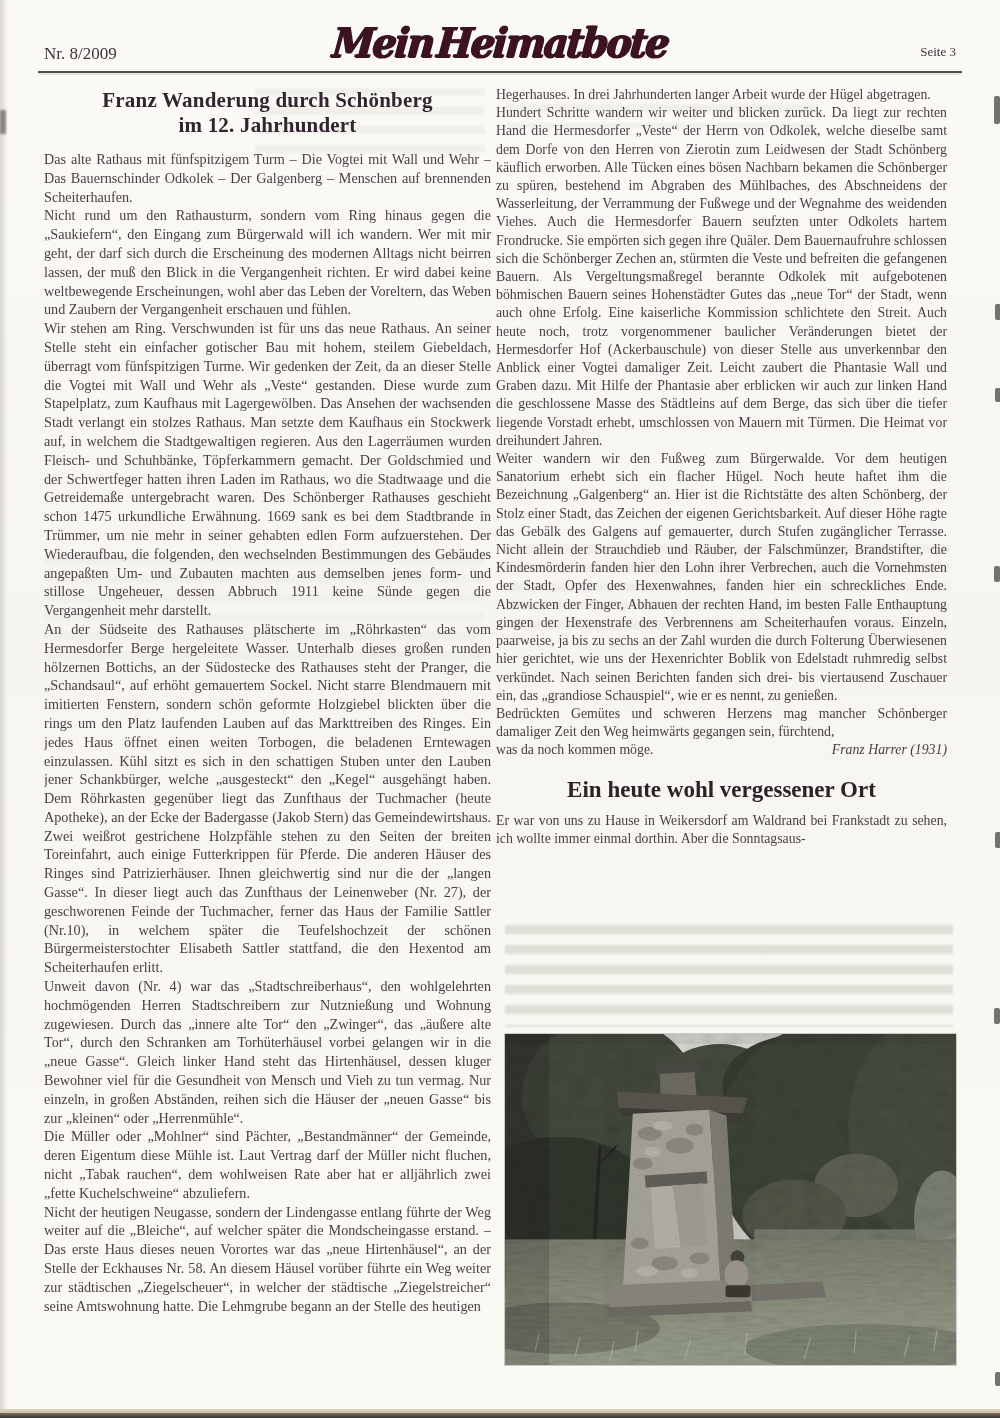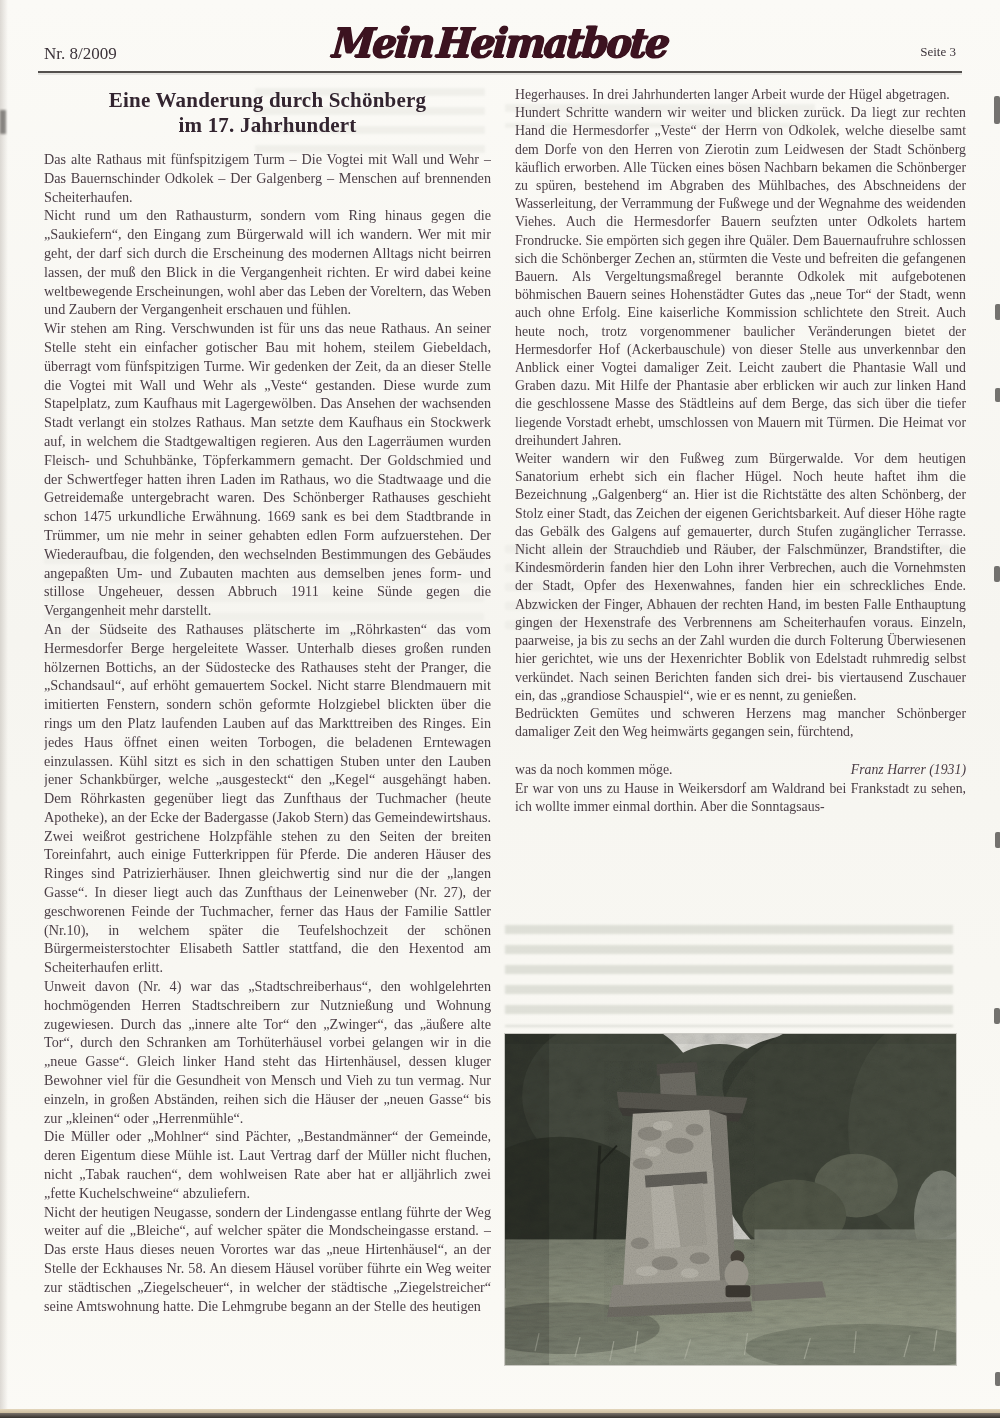--- a/index.html
+++ b/index.html
@@ -18,31 +18,31 @@
     font-family:"DejaVu Serif",serif; font-weight:bold; font-style:italic;
     font-size:38px; letter-spacing:-2px; word-spacing:-7px; color:#3c1320;
     transform:skewX(-5deg) scaleY(1.08);
     text-shadow:1.3px 0 0 #3c1320, .6px .8px 0 #3c1320, -.5px 0 0 #3c1320;
   }
   .header-rule{position:absolute; left:38px; top:71px; width:924px; height:2px;
     background:#53504d; box-shadow:0 2px 0 rgba(83,80,77,.12);}
   
   .col{position:absolute; top:86px; overflow:hidden; z-index:2; text-align:justify;}
   .col-left{left:44px; width:447px; height:1322px; font-size:14.2px; line-height:18.8px;}
-  .col-right{left:515px; width:451px; height:946px; font-size:13.8px; line-height:18.2px;}
+  .col-right{left:496px; width:451px; height:946px; font-size:13.8px; line-height:18.2px;}
   .col p{margin:0; text-align:justify; hyphens:none;}
   h1.a1{
     margin:2px 0 12px; text-align:center; font-size:21px; line-height:25px;
     font-weight:bold; color:#332530; letter-spacing:.2px;
   }
   h2.a2{
     margin:16px 0 9px; text-align:center; font-size:23px; line-height:27px;
     font-weight:bold; color:#2f2129;
   }
-  .closing-line{display:flex; justify-content:space-between; align-items:baseline;margin-top:20px;}
+  .closing-line{display:flex; justify-content:space-between; align-items:baseline;}
   .closing-line .author{font-style:italic; white-space:nowrap;}
   
   .photo-wrap{position:absolute; left:505px; top:1034px; width:451px; height:331px;
     z-index:2; outline:1px solid #c9c8c2; background:#cfcec8;}
   .photo-wrap svg{display:block; width:451px; height:331px;}
   
   .ghost{position:absolute; z-index:1; filter:blur(1.2px); pointer-events:none;
     background:repeating-linear-gradient(180deg, rgba(105,112,96,.12) 0 8px, rgba(0,0,0,0) 8px 19px);}
   .ghost.strong{background:repeating-linear-gradient(180deg, rgba(98,110,86,.17) 0 9px, rgba(0,0,0,0) 9px 20px);}
   .ghost.faint{opacity:.55;}
@@ -68,41 +68,42 @@
   <div class="ghost faint" style="left:505px; top:545px; width:445px; height:90px; opacity:.4;"></div>
   <div class="ghost strong" style="left:505px; top:925px; width:448px; height:102px;"></div>
 
   <div class="issue-no">Nr. 8/2009</div>
   <div class="masthead">Mein Heimatbote</div>
   <div class="page-no">Seite 3</div>
   <div class="header-rule"></div>
 
   <div class="col col-left">
     <h1 class="a1">
-      <span>Eine Wanderung durch Schönberg</span><br>
-      <span>im 17. Jahrhundert</span>
+      <span>Franz Wanderung durch Schönberg</span><br>
+      <span>im 12. Jahrhundert</span>
     </h1>
     <p>Das alte Rathaus mit fünfspitzigem Turm – Die Vogtei mit Wall und Wehr – Das Bauernschinder Odkolek – Der Galgenberg – Menschen auf brennenden Scheiterhaufen.</p>
     <p>Nicht rund um den Rathausturm, sondern vom Ring hinaus gegen die „Saukiefern“, den Eingang zum Bürgerwald will ich wandern. Wer mit mir geht, der darf sich durch die Erscheinung des modernen Alltags nicht beirren lassen, der muß den Blick in die Vergangenheit richten. Er wird dabei keine weltbewegende Erscheinungen, wohl aber das Leben der Voreltern, das Weben und Zaubern der Vergangenheit erschauen und fühlen.</p>
     <p>Wir stehen am Ring. Verschwunden ist für uns das neue Rathaus. An seiner Stelle steht ein einfacher gotischer Bau mit hohem, steilem Giebeldach, überragt vom fünfspitzigen Turme. Wir gedenken der Zeit, da an dieser Stelle die Vogtei mit Wall und Wehr als „Veste“ gestanden. Diese wurde zum Stapelplatz, zum Kaufhaus mit Lagergewölben. Das Ansehen der wachsenden Stadt verlangt ein stolzes Rathaus. Man setzte dem Kaufhaus ein Stockwerk auf, in welchem die Stadtgewaltigen regieren. Aus den Lagerräumen wurden Fleisch- und Schuhbänke, Töpferkammern gemacht. Der Goldschmied und der Schwertfeger hatten ihren Laden im Rathaus, wo die Stadtwaage und die Getreidemaße untergebracht waren. Des Schönberger Rathauses geschieht schon 1475 urkundliche Erwähnung. 1669 sank es bei dem Stadtbrande in Trümmer, um nie mehr in seiner gehabten edlen Form aufzuerstehen. Der Wiederaufbau, die folgenden, den wechselnden Bestimmungen des Gebäudes angepaßten Um- und Zubauten machten aus demselben jenes form- und stillose Ungeheuer, dessen Abbruch 1911 keine Sünde gegen die Vergangenheit mehr darstellt.</p>
     <p>An der Südseite des Rathauses plätscherte im „Röhrkasten“ das vom Hermesdorfer Berge hergeleitete Wasser. Unterhalb dieses großen runden hölzernen Bottichs, an der Südostecke des Rathauses steht der Pranger, die „Schandsaul“, auf erhöht gemauertem Sockel. Nicht starre Blendmauern mit imitierten Fenstern, sondern schön geformte Holzgiebel blickten über die rings um den Platz laufenden Lauben auf das Markttreiben des Ringes. Ein jedes Haus öffnet einen weiten Torbogen, die beladenen Erntewagen einzulassen. Kühl sitzt es sich in den schattigen Stuben unter den Lauben jener Schankbürger, welche „ausgesteckt“ den „Kegel“ ausgehängt haben. Dem Röhrkasten gegenüber liegt das Zunfthaus der Tuchmacher (heute Apotheke), an der Ecke der Badergasse (Jakob Stern) das Gemeindewirtshaus. Zwei weißrot gestrichene Holzpfähle stehen zu den Seiten der breiten Toreinfahrt, auch einige Futterkrippen für Pferde. Die anderen Häuser des Ringes sind Patrizierhäuser. Ihnen gleichwertig sind nur die der „langen Gasse“. In dieser liegt auch das Zunfthaus der Leinenweber (Nr. 27), der geschworenen Feinde der Tuchmacher, ferner das Haus der Familie Sattler (Nr.10), in welchem später die Teufelshochzeit der schönen Bürgermeisterstochter Elisabeth Sattler stattfand, die den Hexentod am Scheiterhaufen erlitt.</p>
     <p>Unweit davon (Nr. 4) war das „Stadtschreiberhaus“, den wohlgelehrten hochmögenden Herren Stadtschreibern zur Nutznießung und Wohnung zugewiesen. Durch das „innere alte Tor“ den „Zwinger“, das „äußere alte Tor“, durch den Schranken am Torhüterhäusel vorbei gelangen wir in die „neue Gasse“. Gleich linker Hand steht das Hirtenhäusel, dessen kluger Bewohner viel für die Gesundheit von Mensch und Vieh zu tun vermag. Nur einzeln, in großen Abständen, reihen sich die Häuser der „neuen Gasse“ bis zur „kleinen“ oder „Herrenmühle“.</p>
     <p>Die Müller oder „Mohlner“ sind Pächter, „Bestandmänner“ der Gemeinde, deren Eigentum diese Mühle ist. Laut Vertrag darf der Müller nicht fluchen, nicht „Tabak rauchen“, dem wohlweisen Rate aber hat er alljährlich zwei „fette Kuchelschweine“ abzuliefern.</p>
     <p>Nicht der heutigen Neugasse, sondern der Lindengasse entlang führte der Weg weiter auf die „Bleiche“, auf welcher später die Mondscheingasse erstand. – Das erste Haus dieses neuen Vorortes war das „neue Hirtenhäusel“, an der Stelle der Eckhauses Nr. 58. An diesem Häusel vorüber führte ein Weg weiter zur städtischen „Ziegelscheuer“, in welcher der städtische „Ziegelstreicher“ seine Amtswohnung hatte. Die Lehmgrube begann an der Stelle des heutigen</p>
   </div>
 
   <div class="col col-right">
     <p>Hegerhauses. In drei Jahrhunderten langer Arbeit wurde der Hügel abgetragen.</p>
     <p>Hundert Schritte wandern wir weiter und blicken zurück. Da liegt zur rechten Hand die Hermesdorfer „Veste“ der Herrn von Odkolek, welche dieselbe samt dem Dorfe von den Herren von Zierotin zum Leidwesen der Stadt Schönberg käuflich erworben. Alle Tücken eines bösen Nachbarn bekamen die Schönberger zu spüren, bestehend im Abgraben des Mühlbaches, des Abschneidens der Wasserleitung, der Verrammung der Fußwege und der Wegnahme des weidenden Viehes. Auch die Hermesdorfer Bauern seufzten unter Odkolets hartem Frondrucke. Sie empörten sich gegen ihre Quäler. Dem Bauernaufruhre schlossen sich die Schönberger Zechen an, stürmten die Veste und befreiten die gefangenen Bauern. Als Vergeltungsmaßregel berannte Odkolek mit aufgebotenen böhmischen Bauern seines Hohenstädter Gutes das „neue Tor“ der Stadt, wenn auch ohne Erfolg. Eine kaiserliche Kommission schlichtete den Streit. Auch heute noch, trotz vorgenommener baulicher Veränderungen bietet der Hermesdorfer Hof (Ackerbauschule) von dieser Stelle aus unverkennbar den Anblick einer Vogtei damaliger Zeit. Leicht zaubert die Phantasie Wall und Graben dazu. Mit Hilfe der Phantasie aber erblicken wir auch zur linken Hand die geschlossene Masse des Städtleins auf dem Berge, das sich über die tiefer liegende Vorstadt erhebt, umschlossen von Mauern mit Türmen. Die Heimat vor dreihundert Jahren.</p>
     <p>Weiter wandern wir den Fußweg zum Bürgerwalde. Vor dem heutigen Sanatorium erhebt sich ein flacher Hügel. Noch heute haftet ihm die Bezeichnung „Galgenberg“ an. Hier ist die Richtstätte des alten Schönberg, der Stolz einer Stadt, das Zeichen der eigenen Gerichtsbarkeit. Auf dieser Höhe ragte das Gebälk des Galgens auf gemauerter, durch Stufen zugänglicher Terrasse. Nicht allein der Strauchdieb und Räuber, der Falschmünzer, Brandstifter, die Kindesmörderin fanden hier den Lohn ihrer Verbrechen, auch die Vornehmsten der Stadt, Opfer des Hexenwahnes, fanden hier ein schreckliches Ende. Abzwicken der Finger, Abhauen der rechten Hand, im besten Falle Enthauptung gingen der Hexenstrafe des Verbrennens am Scheiterhaufen voraus. Einzeln, paarweise, ja bis zu sechs an der Zahl wurden die durch Folterung Überwiesenen hier gerichtet, wie uns der Hexenrichter Boblik von Edelstadt ruhmredig selbst verkündet. Nach seinen Berichten fanden sich drei- bis viertausend Zuschauer ein, das „grandiose Schauspiel“, wie er es nennt, zu genießen.</p>
     <p>Bedrückten Gemütes und schweren Herzens mag mancher Schönberger damaliger Zeit den Weg heimwärts gegangen sein, fürchtend,</p>
     <div class="closing-line">
       <span>was da noch kommen möge.</span>
       <span class="author">Franz Harrer (1931)</span>
     </div>
+    <h2 class="a2">Ein heute wohl vergessener Ort</h2>
     <p>Er war von uns zu Hause in Weikersdorf am Waldrand bei Frankstadt zu sehen, ich wollte immer einmal dorthin. Aber die Sonntagsaus-</p>
   </div>
 
   <div class="photo-wrap" role="img" aria-label="Schwarzweiß-Fotografie: gemauertes steinernes Denkmal mit Deckplatte zwischen dunklen Bäumen, hohes Gras im Vordergrund, eine kauernde Person am Sockel">
     <svg viewBox="0 0 452 332" xmlns="http://www.w3.org/2000/svg">
       <defs>
         <linearGradient id="grassGrad" x1="0" y1="0" x2="0" y2="1">
           <stop offset="0" stop-color="#7d8272"></stop>
           <stop offset="0.6" stop-color="#939884"></stop>
           <stop offset="1" stop-color="#9aa08f"></stop>

